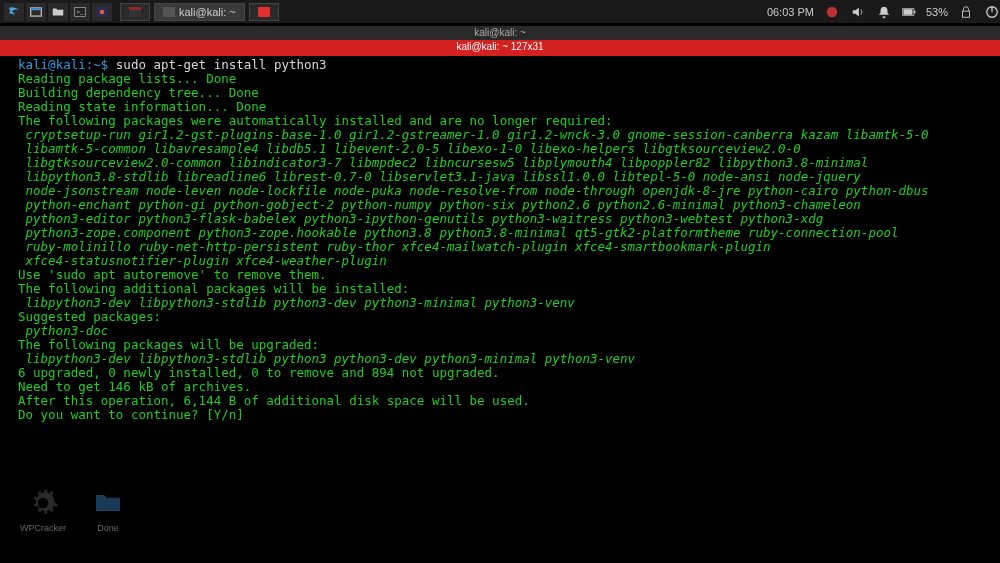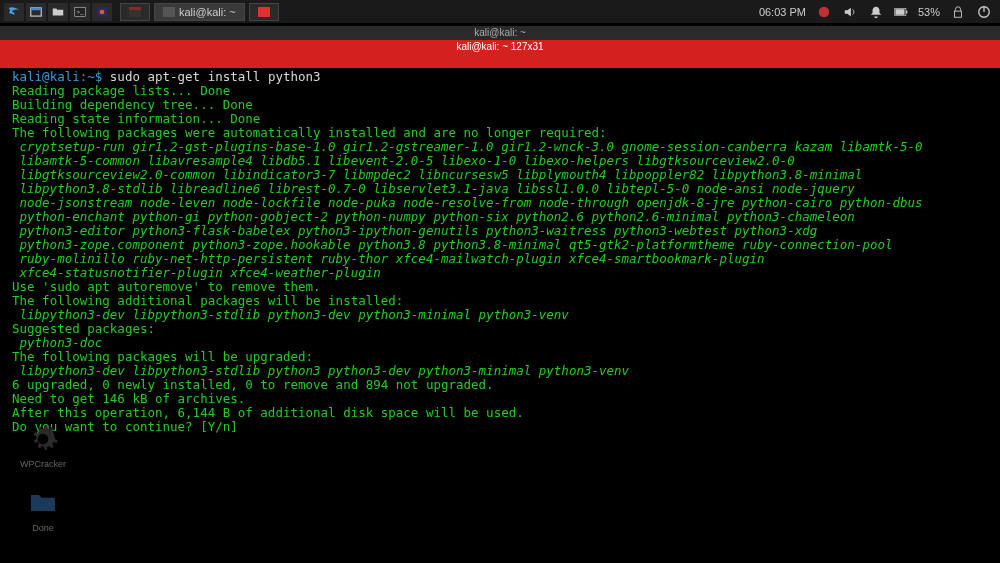--- a/index.html
+++ b/index.html
@@ -38,65 +38,65 @@
     border: 1px solid #444;
     height: 18px;
     cursor: pointer;
     color: #ccc;
   }
   .task-btn.active { background: #3a3a3a; }
   .task-thumb { width: 12px; height: 10px; }
   .task-thumb.t1 { background: linear-gradient(#8b2a2a 30%, #333 30%); }
   .task-thumb.t2 { background: #555; }
   .task-thumb.t3 { background: #e03030; }
-  .panel-right { margin-left: auto; display: flex; align-items: center; gap: 10px; padding-right: 8px; }
+  .panel-right { margin-left: auto; display: flex; align-items: center; gap: 10px; padding-right: 0; }
   .tray-icon { width: 16px; height: 16px; display: flex; align-items: center; justify-content: center; cursor: pointer; }
   .tray-icon svg { width: 14px; height: 14px; fill: #ccc; }
 
   
   .term-window {
     position: absolute;
     left: 0; top: 26px;
     width: 1000px;
   }
   .term-title {
     height: 14px;
     background: #2a2a2a;
     color: #aaa;
     font-size: 10px;
     text-align: center;
     line-height: 14px;
     font-family: sans-serif;
   }
   .term-tab {
-    height: 28px;
+    height: 16px;
     background: #d52020;
     color: #fff;
     font-size: 10px;
     text-align: center;
     line-height: 14px;
     font-family: sans-serif;
   }
   .term-body {
     background: #000;
-    padding: 2px 12px;
+    padding: 2px 18px;
     font-size: 12.5px;
     line-height: 14px;
     color: #22cc22;
     white-space: pre-wrap;
     font-family: "DejaVu Sans Mono", monospace;
   }
   .prompt-user { color: #3a9ad9; }
   .prompt-sep { color: #3a9ad9; }
   .prompt-cmd { color: #d8d8d8; }
   .line { display: block; }
   .wrap { display: block; padding-left: 1ch; font-style: italic; }
 
   
-  .desktop-items { position: absolute; bottom: 30px; left: 20px; display: flex; gap: 16px; flex-direction: column; }
+  .desktop-items { position: absolute; bottom: 30px; left: 20px; display: flex; gap: 24px; }
   .desk-item { display: flex; flex-direction: column; align-items: center; gap: 2px; cursor: pointer; }
   .desk-icon { width: 36px; height: 36px; display: flex; align-items: center; justify-content: center; }
   .desk-icon svg { width: 32px; height: 32px; }
   .desk-label { color: #666; font-size: 9px; font-family: sans-serif; }
 </style>
 </head>
 <body>
 
 <div class="panel">
   <div class="panel-left">

